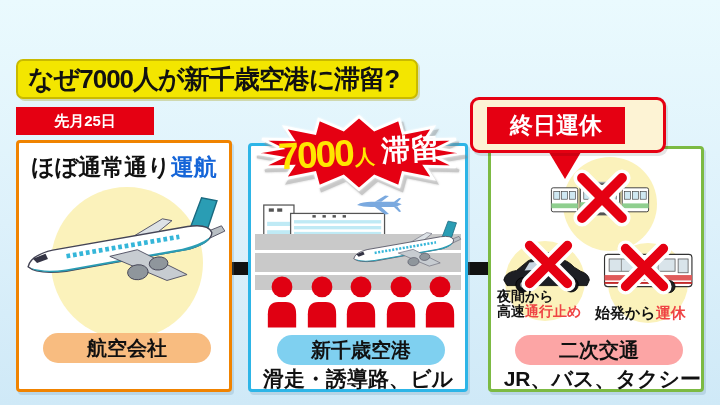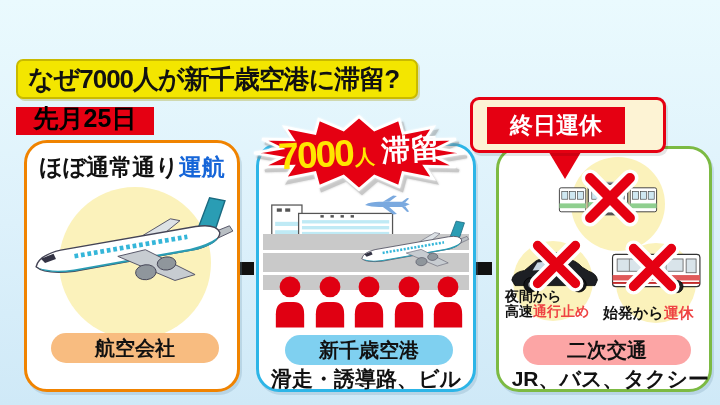--- a/index.html
+++ b/index.html
@@ -15,32 +15,31 @@
   
   .title-box{
     position:absolute;left:16px;top:59px;width:402px;height:40px;
     background:#f3e600;border:2px solid #c9ba00;border-radius:7px;
     display:flex;align-items:center;padding-left:10px;box-sizing:border-box;
     font-size:26px;letter-spacing:-1px;color:#111;
     box-shadow:2px 2px 0 rgba(160,150,0,.30);
   }
   .date-badge{
     position:absolute;left:16px;top:107px;width:138px;height:28px;
-    background:#e50012;color:#000000;display:flex;align-items:flex-end;justify-content:center;
-    font-size:25px;
+    background:#e50012;color:#ffffff;display:flex;align-items:center;justify-content:center;
+    font-size:15px;
   }
   
   .connector{position:absolute;top:262px;height:13px;background:#111;}
   .connector.c1{left:226px;width:28px;}
   .connector.c2{left:462px;width:30px;}
   
   .panel{
-    position:absolute;background:#fff;border-radius:23px;box-sizing:border-box;
+    position:absolute;background:#fff;border-radius:4px;box-sizing:border-box;
     box-shadow:2px 3px 0 rgba(110,150,175,.25);
-    margin-left:8px;
   }
   .panel.airline{left:16px;top:140px;width:216px;height:252px;border:3px solid #f08300;}
   .panel.airport{left:248px;top:143px;width:220px;height:249px;border:3px solid #2db5e7;}
   .panel.transport{left:488px;top:146px;width:216px;height:246px;border:3px solid #7cba43;}
   .pill{
     position:absolute;height:30px;border-radius:16px;
     display:flex;align-items:center;justify-content:center;font-size:20px;color:#111;
   }
   .caption{position:absolute;left:0;width:100%;text-align:center;color:#111;}
   .ycircle{position:absolute;border-radius:50%;background:#fbf2bb;}

